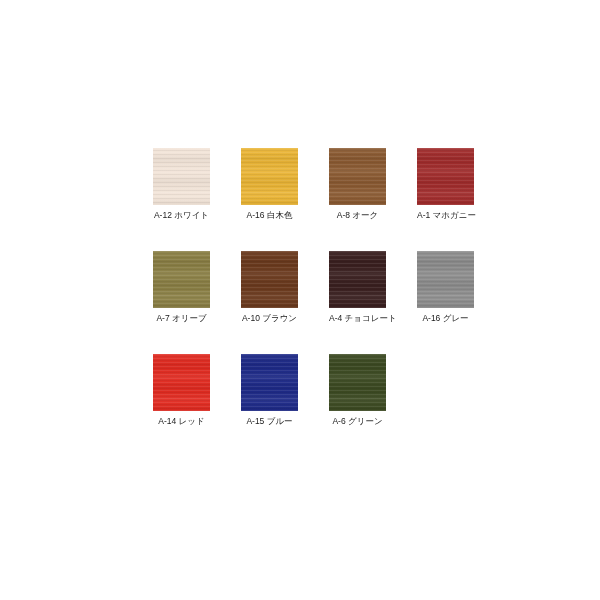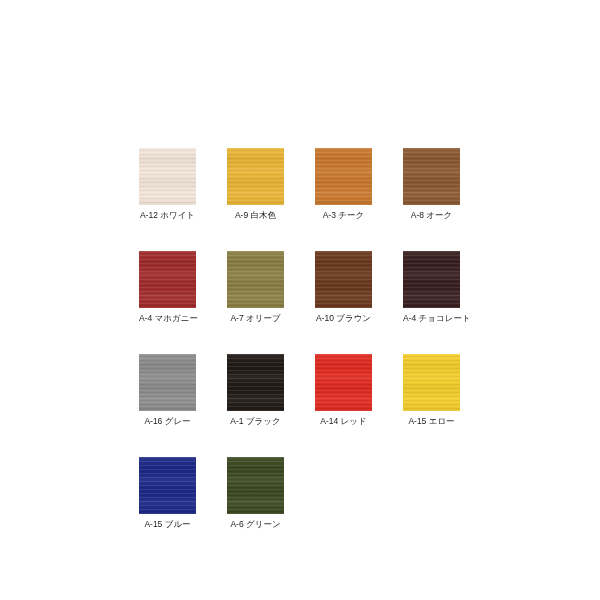--- a/index.html
+++ b/index.html
@@ -10,21 +10,21 @@
   #page {
     position: relative;
     width: 600px;
     height: 600px;
     background: #ffffff;
     font-family: "Liberation Sans", "DejaVu Sans", sans-serif;
     overflow: hidden;
   }
   #swatch-grid {
     position: absolute;
-    left: 139px;
+    left: 153px;
     top: 148px;
     width: 296px;
     display: grid;
     grid-template-columns: repeat(4, 57px);
     grid-column-gap: 28px;
     grid-row-gap: 26px;
     gap: 31px;
   }
   .swatch-cell {
     width: 57px;
@@ -83,42 +83,35 @@
           <div class="grain-band"></div>
           <div class="grain-fine"></div>
         </div>
         <div class="swatch-label">A-12 ホワイト</div>
       </div>
       <div class="swatch-cell">
         <div class="swatch-chip" style="background-color: rgb(233, 180, 54);">
           <div class="grain-band"></div>
           <div class="grain-fine"></div>
         </div>
-        <div class="swatch-label">A-9 白木色</div>
-      </div>
-      <div class="swatch-cell">
-        <div class="swatch-chip" style="background-color: rgb(201, 120, 46);">
-          <div class="grain-band"></div>
-          <div class="grain-fine"></div>
-        </div>
-        <div class="swatch-label">A-3 チーク</div>
+        <div class="swatch-label">A-16 白木色</div>
       </div>
       <div class="swatch-cell">
         <div class="swatch-chip" style="background-color: rgb(138, 90, 50);">
           <div class="grain-band"></div>
           <div class="grain-fine"></div>
         </div>
         <div class="swatch-label">A-8 オーク</div>
       </div>
       <div class="swatch-cell">
         <div class="swatch-chip" style="background-color: rgb(160, 44, 44);">
           <div class="grain-band"></div>
           <div class="grain-fine"></div>
         </div>
-        <div class="swatch-label">A-4 マホガニー</div>
+        <div class="swatch-label">A-1 マホガニー</div>
       </div>
       <div class="swatch-cell">
         <div class="swatch-chip" style="background-color: rgb(138, 127, 69);">
           <div class="grain-band"></div>
           <div class="grain-fine"></div>
         </div>
         <div class="swatch-label">A-7 オリーブ</div>
       </div>
       <div class="swatch-cell">
         <div class="swatch-chip" style="background-color: rgb(107, 58, 30);">
@@ -135,39 +128,25 @@
         <div class="swatch-label">A-4 チョコレート</div>
       </div>
       <div class="swatch-cell">
         <div class="swatch-chip" style="background-color: rgb(140, 140, 140);">
           <div class="grain-band"></div>
           <div class="grain-fine"></div>
         </div>
         <div class="swatch-label">A-16 グレー</div>
       </div>
       <div class="swatch-cell">
-        <div class="swatch-chip" style="background-color: rgb(33, 26, 23);">
-          <div class="grain-band"></div>
-          <div class="grain-fine"></div>
-        </div>
-        <div class="swatch-label">A-1 ブラック</div>
-      </div>
-      <div class="swatch-cell">
         <div class="swatch-chip" style="background-color: rgb(224, 43, 33);">
           <div class="grain-band"></div>
           <div class="grain-fine"></div>
         </div>
         <div class="swatch-label">A-14 レッド</div>
-      </div>
-      <div class="swatch-cell">
-        <div class="swatch-chip" style="background-color: rgb(242, 204, 43);">
-          <div class="grain-band"></div>
-          <div class="grain-fine"></div>
-        </div>
-        <div class="swatch-label">A-15 エロー</div>
       </div>
       <div class="swatch-cell">
         <div class="swatch-chip" style="background-color: rgb(30, 42, 135);">
           <div class="grain-band"></div>
           <div class="grain-fine"></div>
         </div>
         <div class="swatch-label">A-15 ブルー</div>
       </div>
       <div class="swatch-cell">
         <div class="swatch-chip" style="background-color: rgb(60, 74, 34);">

